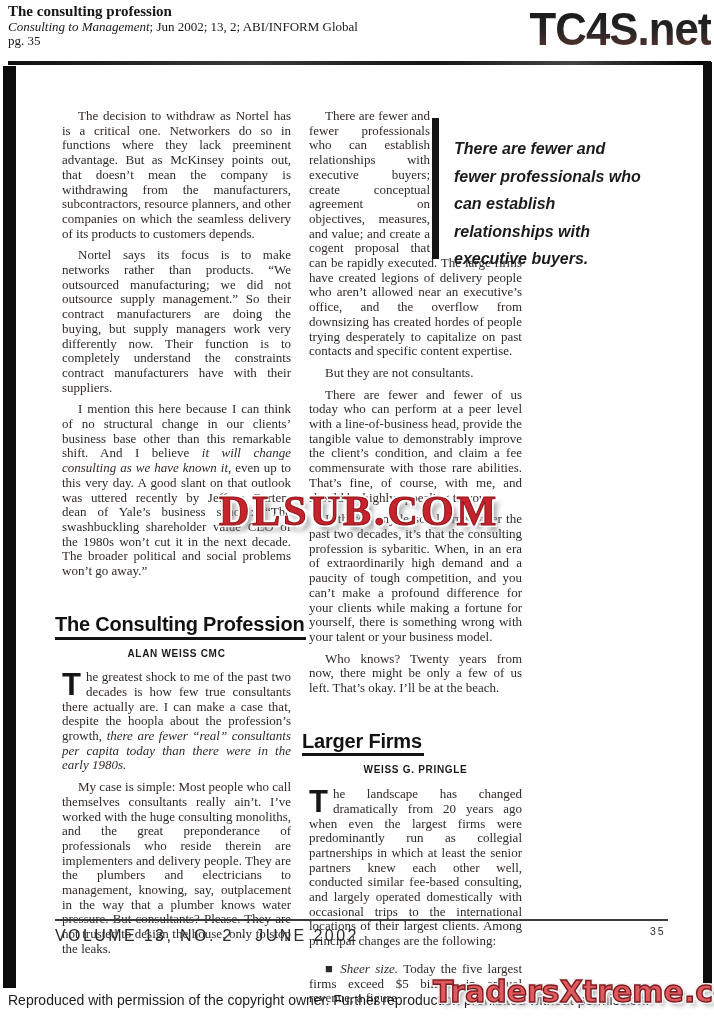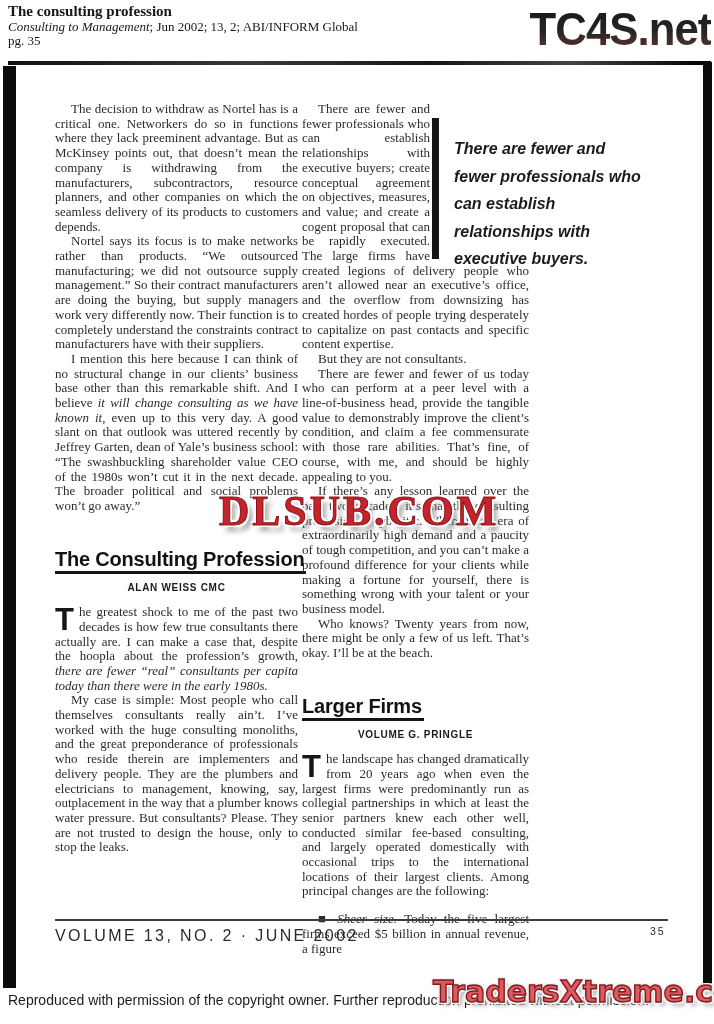--- a/index.html
+++ b/index.html
@@ -29,21 +29,21 @@
   
   .frame-top{position:absolute;left:8px;top:61px;width:703px;height:4px;
     background:linear-gradient(90deg,#111 0%,#3a3a3a 35%,#161616 60%,#444 80%,#000 100%);}
   .frame-left{position:absolute;left:3px;top:66px;width:13px;height:922px;background:#0c0c0c;}
   .frame-right{position:absolute;left:703px;top:62px;width:9px;height:929px;background:#0c0c0c;}
 
   
   .col{position:absolute;top:102px;text-align:justify;font-size:13px;line-height:14.7px;}
   #col1{left:55px;width:243px;}
   #col2{left:302px;width:227px;}
-  .para{margin:0;text-indent:16px;}
+  .para{margin:7px;text-indent:16px;}
   .para .it{font-style:italic;}
   .para.dc{text-indent:0;margin-top:9px;}
   .para.gap{margin-top:13px;}
   .dropcap{float:left;font-family:"Liberation Sans",sans-serif;font-weight:700;font-size:31px;
     line-height:25px;margin:2px 5px 0 0;color:#161616;}
   .sec-heading{display:table;margin-top:38px;padding:0 2px 5px 0;border-bottom:3.5px solid #141414;
     font-family:"Liberation Sans",sans-serif;font-weight:700;font-size:20px;letter-spacing:-.2px;
     color:#121212;text-indent:0;white-space:nowrap;}
   .byline{margin-top:7px;font-family:"Liberation Sans",sans-serif;font-weight:700;font-size:10px;
     letter-spacing:.7px;color:#1a1a1a;text-align:center;}
@@ -103,21 +103,21 @@
       <p class="para"><span>My case is simple: Most people who call themselves consultants really ain’t. I’ve worked with the huge consulting monoliths, and the great preponderance of professionals who reside therein are implementers and delivery people. They are the plumbers and electricians to management, knowing, say, outplacement in the way that a plumber knows water pressure. But consultants? Please. They are not trusted to design the house, only to stop the leaks.</span></p>
     </div>
   <div class="col" id="col2">
     <div class="pq-spacer"></div>
   <p class="para"><span>There are fewer and fewer professionals who can establish relationships with executive buyers; create conceptual agreement on objectives, measures, and value; and create a cogent proposal that can be rapidly executed. The large firms have created legions of delivery people who aren’t allowed near an executive’s office, and the overflow from downsizing has created hordes of people trying desperately to capitalize on past contacts and specific content expertise.</span></p>
       <p class="para"><span>But they are not consultants.</span></p>
       <p class="para"><span>There are fewer and fewer of us today who can perform at a peer level with a line-of-business head, provide the tangible value to demonstrably improve the client’s condition, and claim a fee commensurate with those rare abilities. That’s fine, of course, with me, and should be highly appealing to you.</span></p>
       <p class="para"><span>If there’s any lesson learned over the past two decades, it’s that the consulting profession is sybaritic. When, in an era of extraordinarily high demand and a paucity of tough competition, and you can’t make a profound difference for your clients while making a fortune for yourself, there is something wrong with your talent or your business model.</span></p>
       <p class="para"><span>Who knows? Twenty years from now, there might be only a few of us left. That’s okay. I’ll be at the beach.</span></p>
       <div class="sec-heading">Larger Firms</div>
-      <div class="byline">VOLUME G. PRINGLE</div>
+      <div class="byline">WEISS G. PRINGLE</div>
       <p class="para dc"><span class="dropcap">T</span><span>he landscape has changed dramatically from 20 years ago when even the largest firms were predominantly run as collegial partnerships in which at least the senior partners knew each other well, conducted similar fee-based consulting, and largely operated domestically with occasional trips to the international locations of their largest clients. Among principal changes are the following:</span></p>
       <p class="para gap"><span>■ </span><span class="it">Sheer size.</span><span> Today the five largest firms exceed $5 billion in annual revenue, a figure</span></p>
     </div>
 
   <div class="footer-rule"></div>
   <div class="footer-vol">VOLUME 13, NO. 2 · JUNE 2002</div>
   <div class="footer-page">35</div>
 
   <div class="repro">Reproduced with permission of the copyright owner.  Further reproduction prohibited without permission.</div>
 

